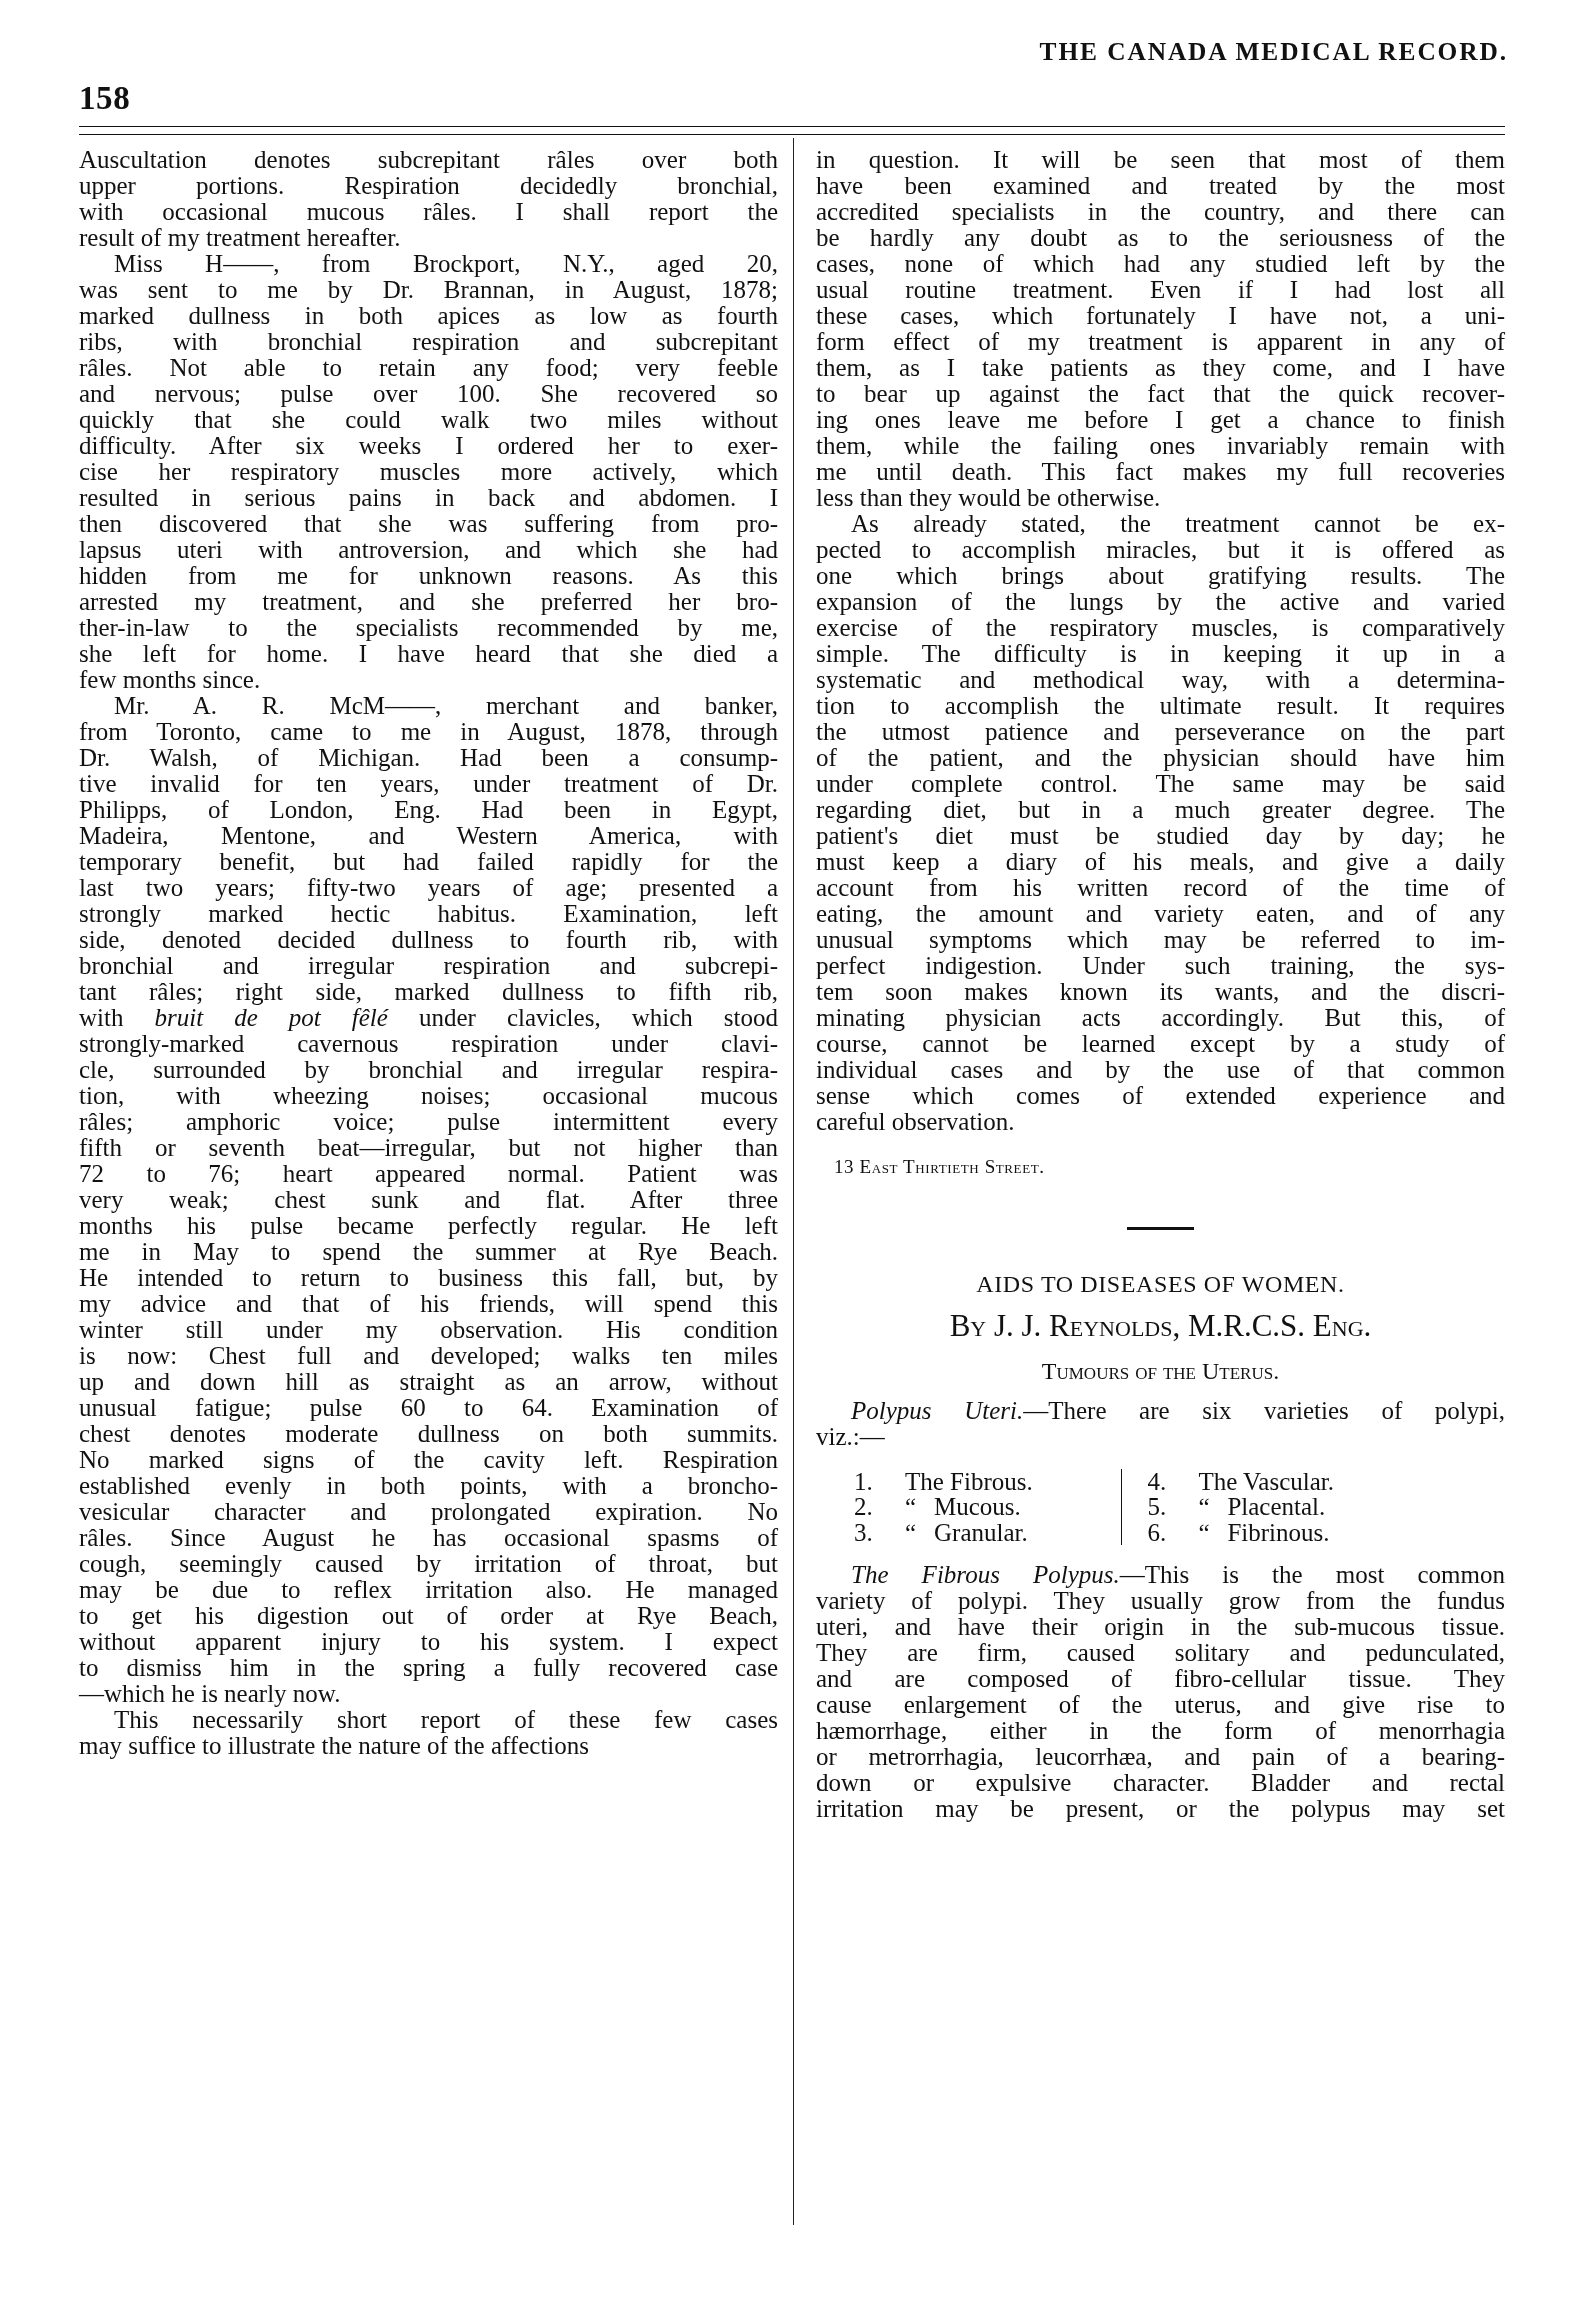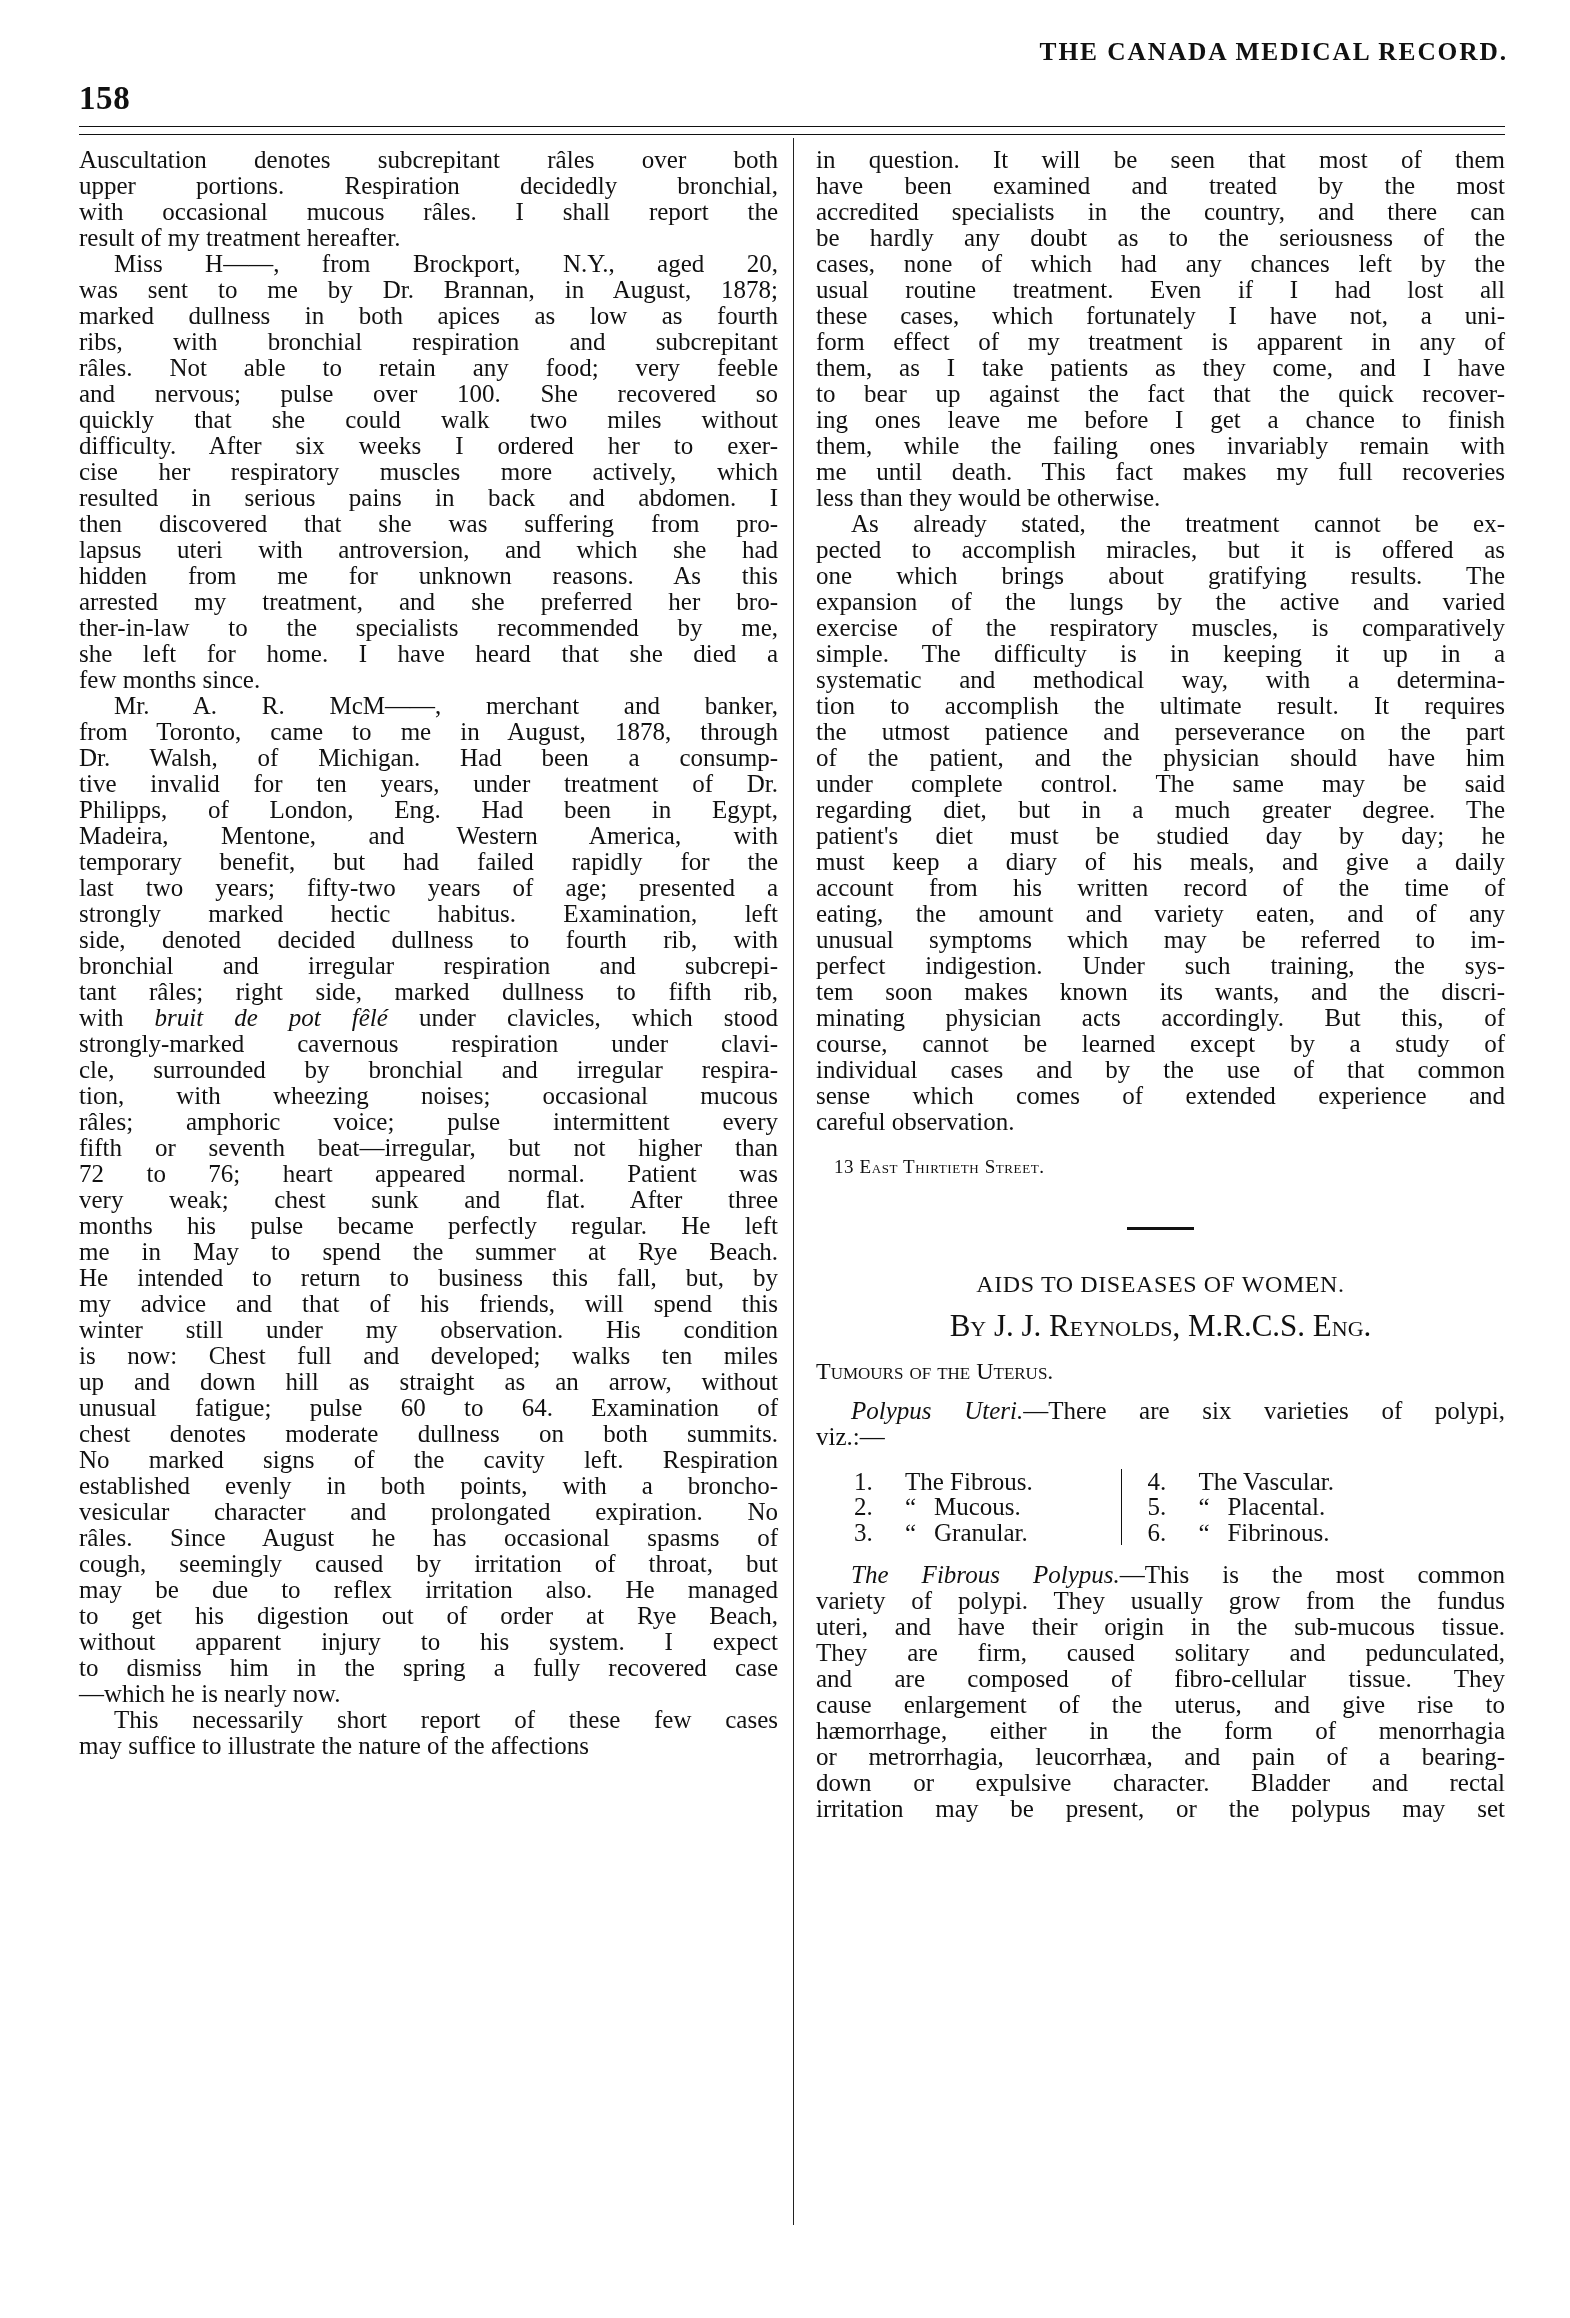--- a/index.html
+++ b/index.html
@@ -15,21 +15,21 @@
   .col-left { left: 79px; width: 699px; }
   .col-right { left: 816px; width: 689px; }
   .divider { position: absolute; left: 793px; top: 138px; width: 1.3px; height: 2087px; background: #222; }
   .para-line { display: block; text-align-last: justify; }
   .para-line.last { text-align-last: left; }
   .it { font-style: italic; }
   .signature { font-size: 19px; margin: 19px 0 0 18px; letter-spacing: 0.6px; font-variant: small-caps; }
   .short-rule { width: 67px; height: 2.5px; background: #111; margin: 47px auto 41px; }
   .section-title { text-align: center; font-size: 24px; letter-spacing: 0.6px; margin: 0 0 16.5px; }
   .byline { text-align: center; font-size: 31px; margin: 0 0 19px; font-variant: small-caps; }
-  .subhead { font-size: 24px; font-variant: small-caps; margin: 8px 0 14px; }
+  .subhead { text-align: center; font-size: 24px; font-variant: small-caps; margin: 8px 0 14px; }
   .variety-table { display: flex; margin: 19px 0 16.5px 38px; width: 610px; }
   .variety-col { width: 267px; }
   .variety-col.right { padding-left: 25.4px; border-left: 1.9px solid #111; }
   .variety-row { display: flex; line-height: 25.4px; font-size: 25px; }
   .variety-num { width: 51px; }
   .variety-ditto { width: 29px; }
 </style>
 </head>
 <body>
 
@@ -113,21 +113,21 @@
     </div>
   </div>
 
 <div class="col col-right">
   <div id="rightparas">
       <div>
         <span class="para-line">in question. It will be seen that most of them</span>
         <span class="para-line">have been examined and treated by the most</span>
         <span class="para-line">accredited specialists in the country, and there can</span>
         <span class="para-line">be hardly any doubt as to the seriousness of the</span>
-        <span class="para-line">cases, none of which had any chances left by the</span>
+        <span class="para-line">cases, none of which had any studied left by the</span>
         <span class="para-line">usual routine treatment. Even if I had lost all</span>
         <span class="para-line">these cases, which fortunately I have not, a uni-</span>
         <span class="para-line">form effect of my treatment is apparent in any of</span>
         <span class="para-line">them, as I take patients as they come, and I have</span>
         <span class="para-line">to bear up against the fact that the quick recover-</span>
         <span class="para-line">ing ones leave me before I get a chance to finish</span>
         <span class="para-line">them, while the failing ones invariably remain with</span>
         <span class="para-line">me until death. This fact makes my full recoveries</span>
         <span class="para-line last">less than they would be otherwise.</span>
       </div>

